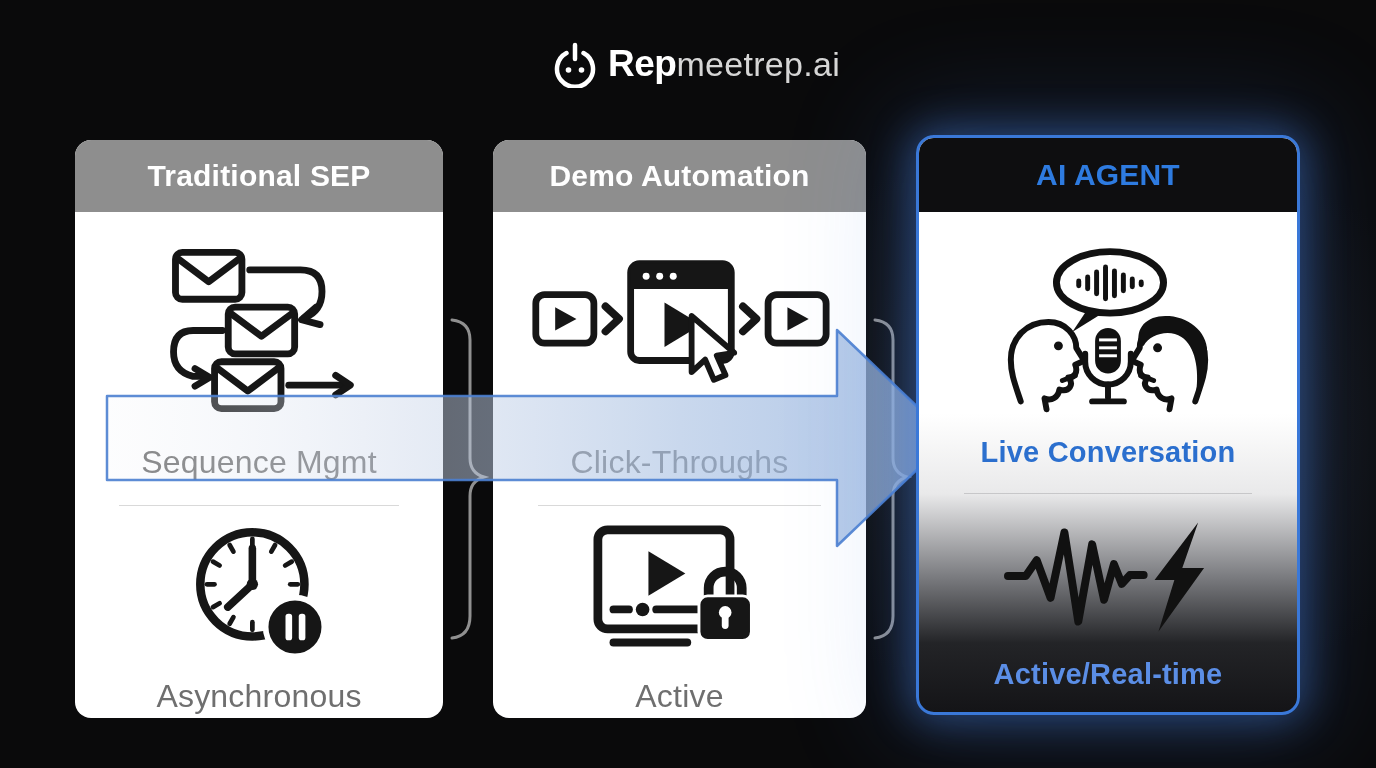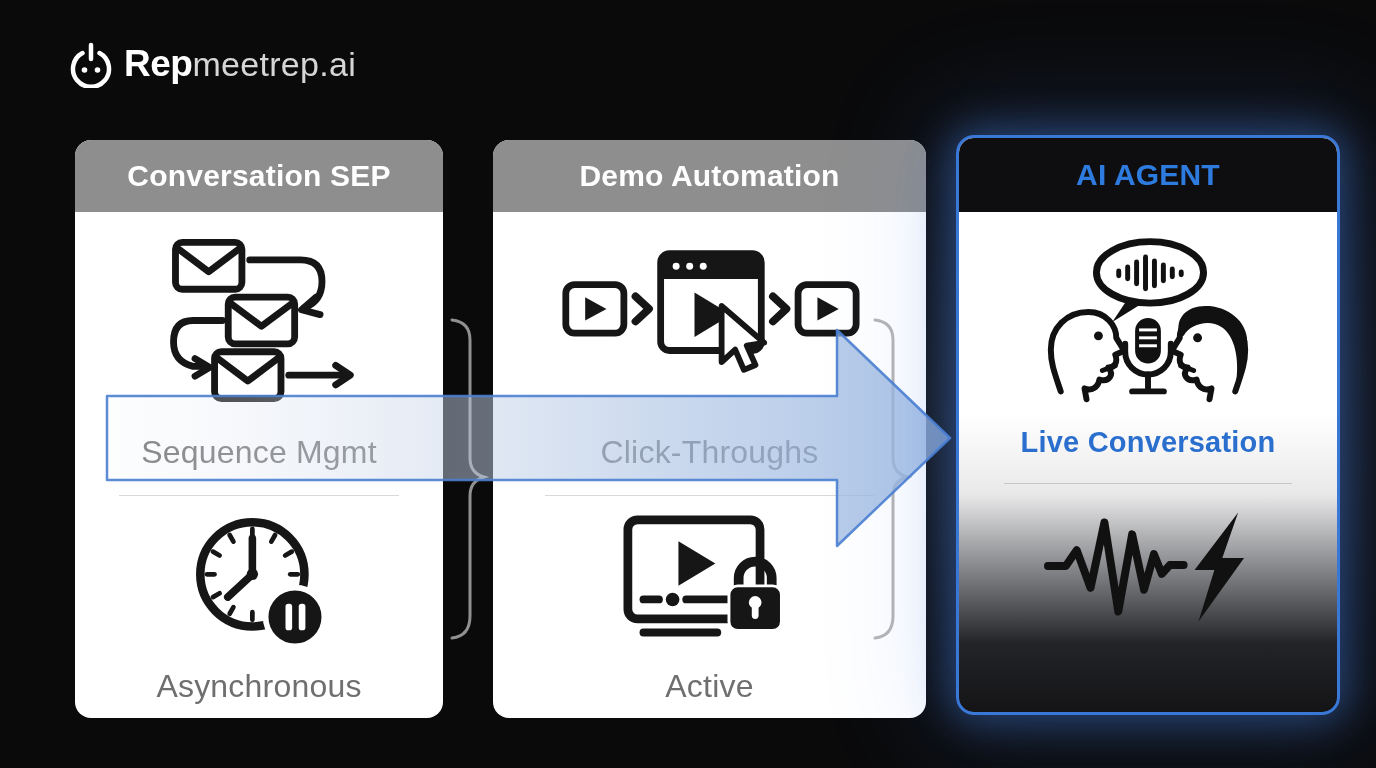--- a/index.html
+++ b/index.html
@@ -6,46 +6,46 @@
   html,body { width:1376px; height:768px; }
   body {
     background:#0a0a0b;
     font-family:"Liberation Sans", sans-serif;
     overflow:hidden;
     position:relative;
   }
   .stage { position:absolute; inset:0; background:radial-gradient(ellipse 600px 400px at 79% 55%, #17191d 0%, #0a0a0b 70%); }
 
   
-  .topbar { position:absolute; top:34px; left:68px; right:72px; height:60px;
-            display:flex; justify-content:flex-start; align-items:center; z-index:5; }
+  .topbar { position:absolute; top:34px; left:88px; right:72px; height:60px;
+            display:flex; justify-content:center; align-items:center; z-index:5; }
   .logo { display:flex; align-items:center; gap:10px; }
   .logo-text { color:#ffffff; font-size:37px; font-weight:700; letter-spacing:-0.5px; }
   .site-text { color:#d6d6d6; font-size:34px; font-weight:500; letter-spacing:0.3px; }
 
   
   .card { position:absolute; top:140px; height:578px; background:#ffffff;
           border-radius:16px; z-index:1; display:flex; flex-direction:column; }
   .card-1 { left:75px;  width:368px; }
-  .card-2 { left:493px; width:433px; }
+  .card-2 { left:493px; width:373px; }
   .card-header { height:72px; background:#8e8e8e; border-radius:16px 16px 0 0;
                  display:flex; align-items:center; justify-content:center; flex:none; }
   .card-header span { color:#ffffff; font-size:30px; font-weight:700; letter-spacing:0.2px; }
-  .card-body { flex:1; display:flex; flex-direction:column; align-items:center; padding-top:12px; }
+  .card-body { flex:1; display:flex; flex-direction:column; align-items:center; padding-top:22px; }
   .icon-slot-top { height:192px; display:flex; align-items:center; justify-content:center; }
   .icon-slot-bottom { height:138px; margin-top:16px; display:flex; align-items:center; justify-content:center; }
   .feature-label { margin-top:18px; font-size:32px; color:#6f6f6f; letter-spacing:0.2px; }
   .divider { width:76%; height:1px; background:#d9d9d9; margin-top:24px; }
 
   
   .card-3 { left:916px; top:135px; width:384px; height:580px;
             border:3px solid #3a78d8; border-radius:18px; z-index:4;
             background:linear-gradient(180deg,#ffffff 0%,#ffffff 48%,#e9e9ea 62%,#7e7f83 76%,#232427 88%,#141417 100%);
             box-shadow:0 0 40px 6px rgba(72,130,230,0.45), 0 0 110px 30px rgba(72,130,230,0.16);
-            display:flex; flex-direction:column; overflow:hidden;margin-left:40px; }
+            display:flex; flex-direction:column; overflow:hidden; }
   .card-3 .card-header { background:#0e0e10; border-radius:14px 14px 0 0; height:74px; }
   .card-3 .card-header span { color:#2e7be0; }
   .card-3 .feature-label-top { margin-top:14px; font-size:29px; font-weight:700; color:#2b6fce; }
   .card-3 .feature-label-bottom { margin-top:14px; font-size:29px; font-weight:700; color:#5b8ee6; }
   .card-3 .divider { background:#c7c7c9; }
   .card-3 .icon-slot-top { height:188px; }
   .card-3 .icon-slot-bottom { height:132px; margin-top:18px; }
 
   
   .flow-arrow { position:absolute; left:105px; top:318px; z-index:3; pointer-events:none; }
@@ -68,21 +68,21 @@
         <circle cx="16.5" cy="30" r="2.8" fill="#ffffff"></circle>
         <circle cx="29.5" cy="30" r="2.8" fill="#ffffff"></circle>
       </svg>
       <span class="logo-text">Rep</span>
     </div>
     <span class="site-text">meetrep.ai</span>
   </div>
 
   <div class="card card-1">
     <div class="card-header">
-      <span>Conversation SEP</span>
+      <span>Traditional SEP</span>
     </div>
     <div class="card-body">
       <div class="icon-slot-top">
         <svg width="210" height="172" viewBox="0 0 215 175">
           <g fill="none" class="ink" stroke="#161616" stroke-width="7" stroke-linecap="round" stroke-linejoin="round">
             <rect x="22" y="8" width="68" height="48" rx="7"></rect>
             <path d="M24 14 L56 38 L88 14"></path>
             <path d="M98 26 H150 Q172 26 172 48 Q172 68 154 75"></path>
             <path d="M166 64 L151 77 L170 82"></path>
             <rect x="76" y="64" width="68" height="48" rx="7"></rect>
@@ -217,20 +217,21 @@
         </svg>
       </div>
       <div class="feature-label feature-label-top">Live Conversation</div>
       <div class="divider"></div>
       <div class="icon-slot-bottom">
         <svg width="208" height="120" viewBox="0 0 210 120">
           <path d="M4 58 H22 L33 42 L47 80 L61 14 L75 104 L89 26 L101 82 L111 46 L119 66 L127 57 H141" fill="none" stroke="#111111" stroke-width="8" stroke-linecap="round" stroke-linejoin="round"></path>
           <path d="M196 4 L152 62 L172 62 L156 114 L202 50 L180 50 Z" fill="#111111"></path>
         </svg>
       </div>
+      <div class="feature-label feature-label-bottom">Active/Real-time</div>
     </div>
   </div>
 
   <svg class="brace brace-1" width="42" height="322" viewBox="0 0 42 322">
     <path d="M4 2 Q22 4 22 22 L22 140 Q22 155 36 159 Q22 163 22 178 L22 298 Q22 318 4 320" fill="none" stroke="#a8a8a8" stroke-width="3" opacity="0.85" stroke-linecap="round"></path>
   </svg>
   <svg class="brace brace-2" width="42" height="322" viewBox="0 0 42 322">
     <path d="M4 2 Q22 4 22 22 L22 140 Q22 155 36 159 Q22 163 22 178 L22 298 Q22 318 4 320" fill="none" stroke="#a8a8a8" stroke-width="3" opacity="0.85" stroke-linecap="round"></path>
   </svg>
 

